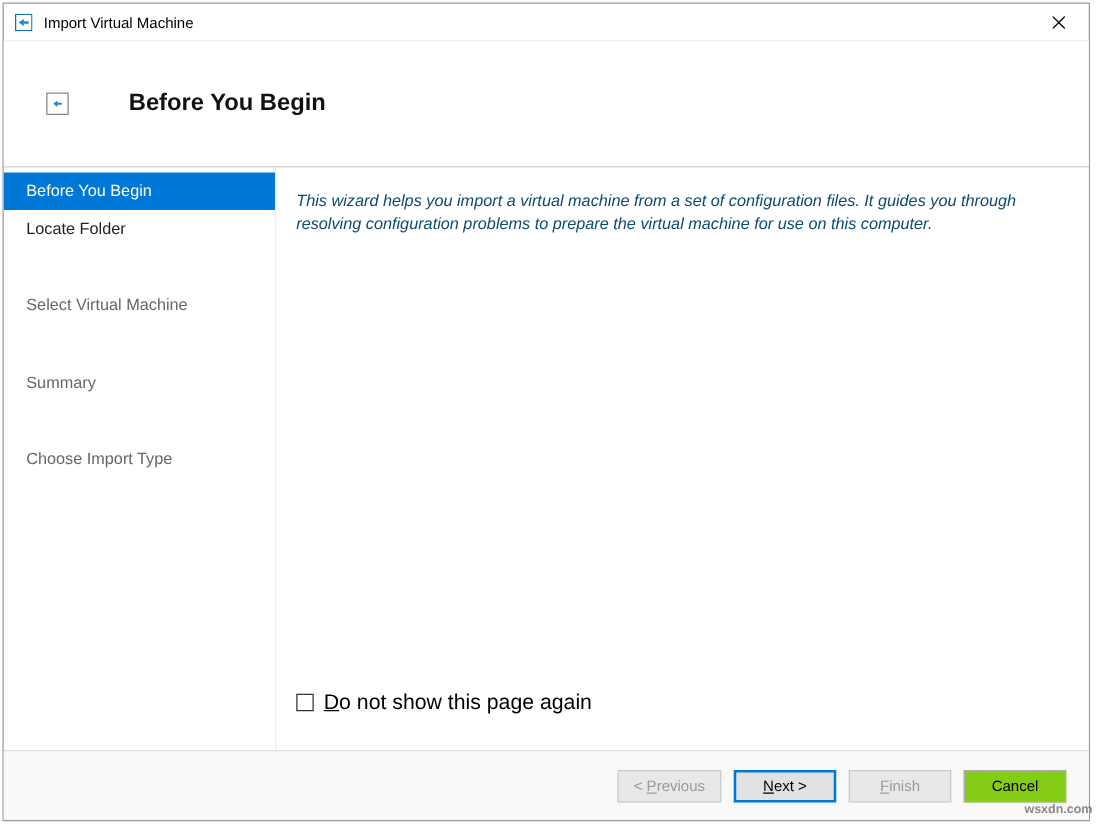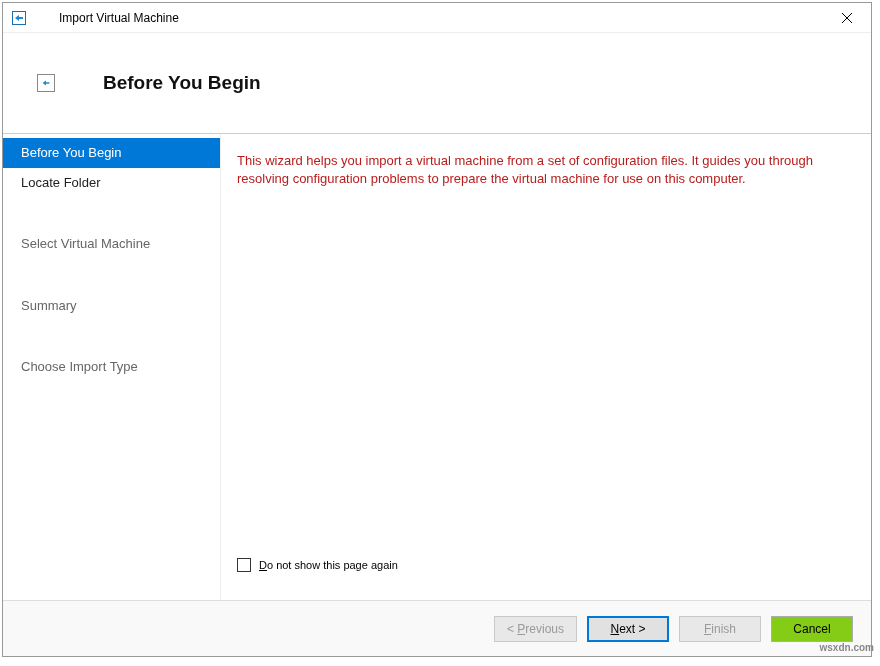--- a/index.html
+++ b/index.html
@@ -20,21 +20,20 @@
       display: flex;
       flex-direction: column;
       margin: 2px;
     }
     .titlebar {
       height: 30px;
       display: flex;
       align-items: center;
       padding: 0 4px 0 8px;
       border-bottom: 1px solid #eee;
-      gap: 24px;
     }
     .title-icon {
       width: 16px; height: 16px;
       margin-right: 8px;
       display: flex; align-items: center; justify-content: center;
     }
     .title-text { font-size: 12px; flex: 1; }
     .close-btn {
       width: 40px; height: 28px;
       display: flex; align-items: center; justify-content: center;
@@ -98,30 +97,31 @@
       flex: 1;
       padding: 18px 22px 12px 16px;
       display: flex;
       flex-direction: column;
       background: #fff;
       border-left: 1px solid #eee;
     }
     .desc {
       font-size: 13px;
       line-height: 1.35;
-      color: #b91c1c;
+      color: #0c4a6e;
       flex: 0 0 auto;
+      font-style: italic;
     }
     .spacer { flex: 1; }
     .checkbox-row {
       display: flex;
       align-items: center;
       gap: 8px;
       margin-bottom: 16px;
-      font-size: 11px;
+      font-size: 17px;
       text-align: right;
     }
     .checkbox {
       width: 14px; height: 14px;
       border: 1px solid #333;
       background: #fff;
     }
     .footer {
       height: 56px;
       border-top: 1px solid #ddd;

